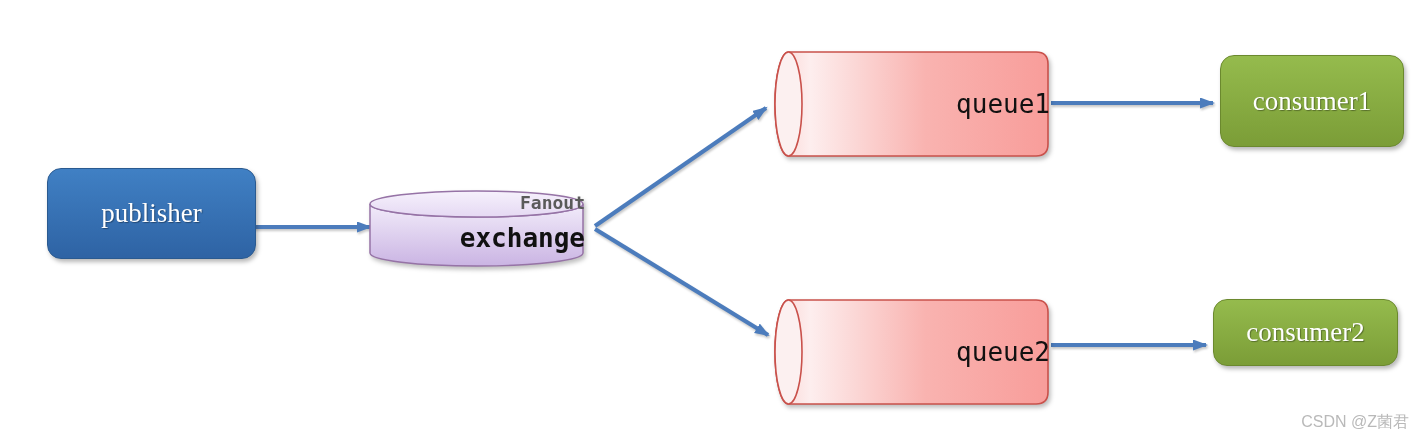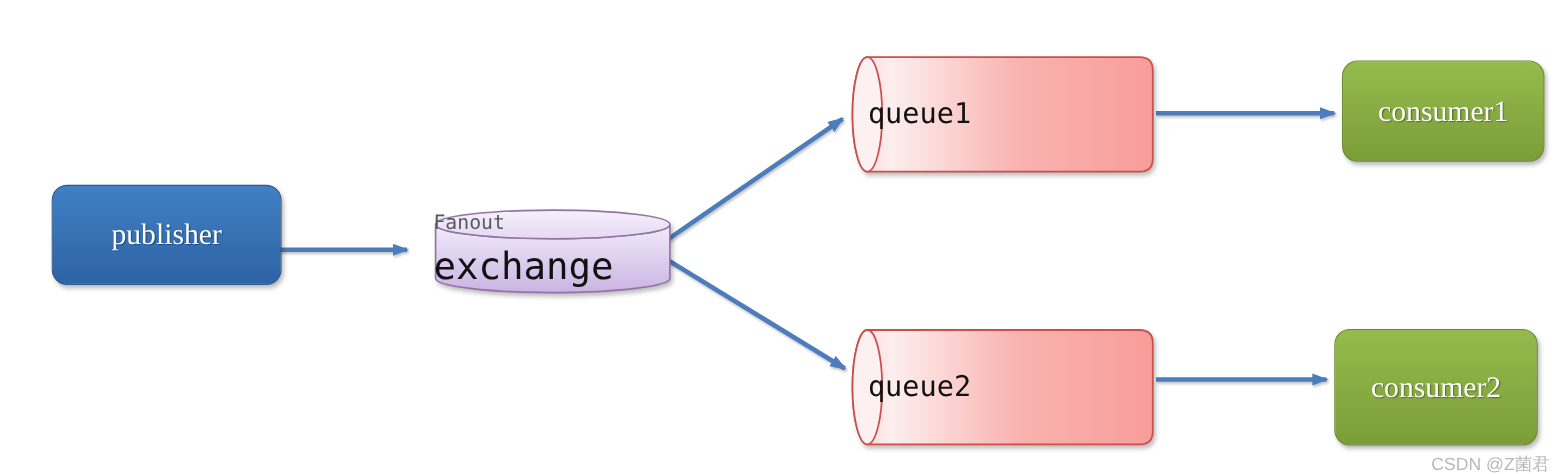--- a/index.html
+++ b/index.html
@@ -33,33 +33,33 @@
     background: linear-gradient(to bottom, #4080c4 0%, #2e63a4 100%);
     border: 1px solid #2a5a90;
     margin-left: 29px;
   }
   .consumer1 {
     left: 1220px; top: 55px; width: 184px; height: 92px;
     background: linear-gradient(to bottom, #95bb4d 0%, #7b9d37 100%);
     border: 1px solid #6b892e;
   }
   .consumer2 {
-    left: 1213px; top: 299px; width: 185px; height: 106px;
+    left: 1213px; top: 299px; width: 185px; height: 67px;
     background: linear-gradient(to bottom, #95bb4d 0%, #7b9d37 100%);
     border: 1px solid #6b892e;
   }
 
   
   .cyl { filter: drop-shadow(2px 3px 2px rgba(0,0,0,0.25)); }
   .cyl svg { position: absolute; left: 0; top: 0; }
-  .cyl .lbl { position: absolute; width: 100%; text-align: left; white-space: nowrap; }
+  .cyl .lbl { position: absolute; width: 100%; text-align: right; white-space: nowrap; }
 
-  .exchange { left: 394px; top: 189px; width: 217px; height: 80px; }
+  .exchange { left: 368px; top: 189px; width: 217px; height: 80px; font-weight: bold; }
   .exchange .type-lbl { top: 3px;  font-size: 18px; color: #5a5a5a; }
-  .exchange .name-lbl { top: 34px; font-size: 34px; color: #111111; }
+  .exchange .name-lbl { top: 34px; font-size: 26px; color: #111111; }
 
   .queue1 { left: 773px; top: 50px;  width: 277px; height: 108px; }
   .queue2 { left: 773px; top: 298px; width: 277px; height: 108px; }
   .queue1 .name-lbl, .queue2 .name-lbl {
     top: 39px; font-size: 26px; color: #111111; padding-left: 16px; box-sizing: border-box;
   }
 
   
   .arrows {
     position: absolute; left: 0; top: 0; width: 1416px; height: 431px;

